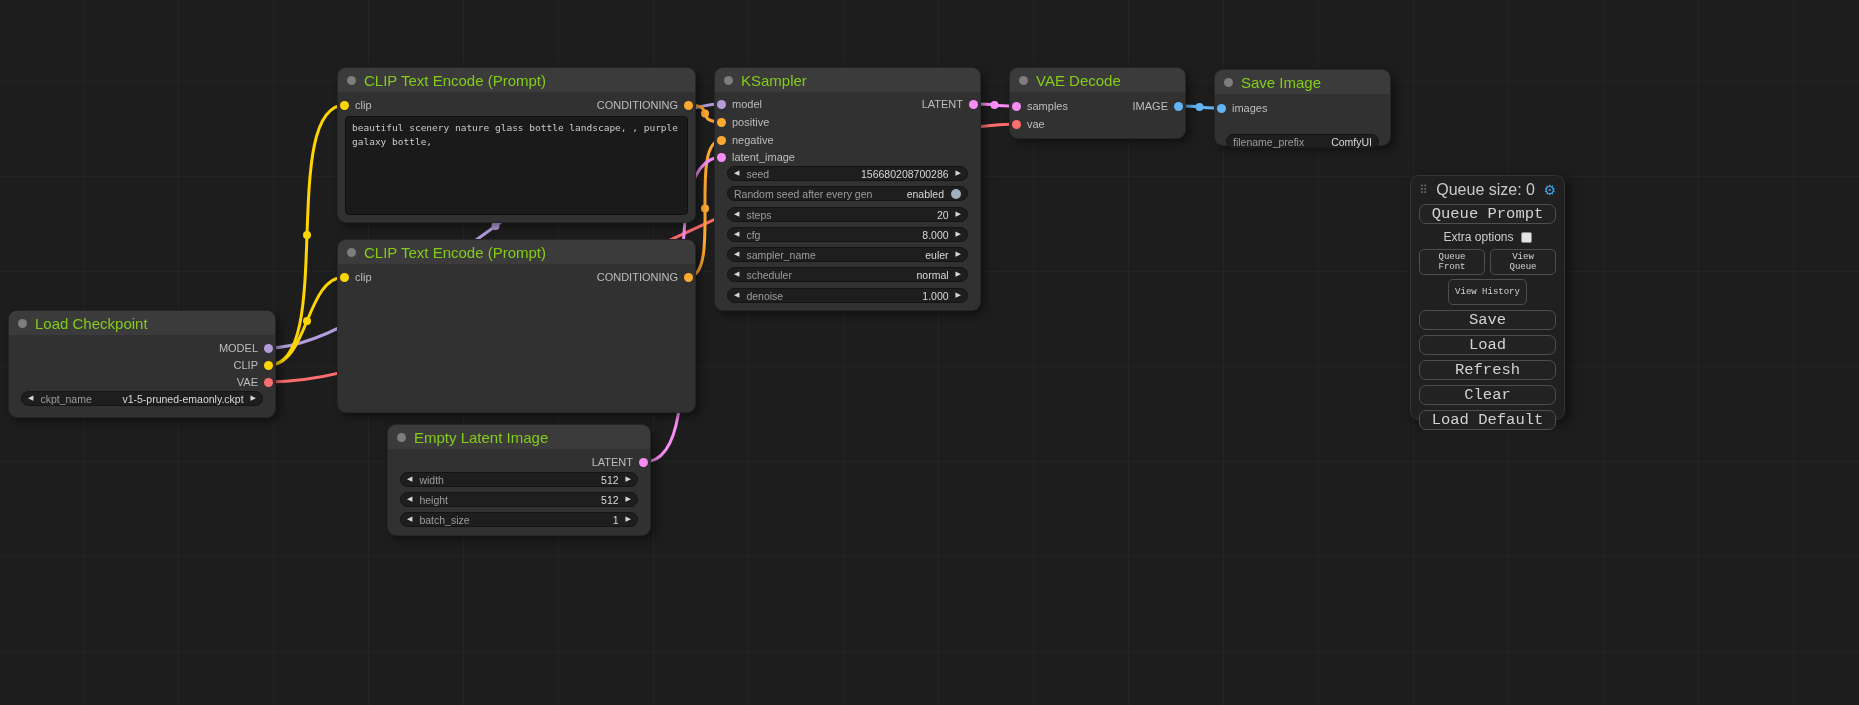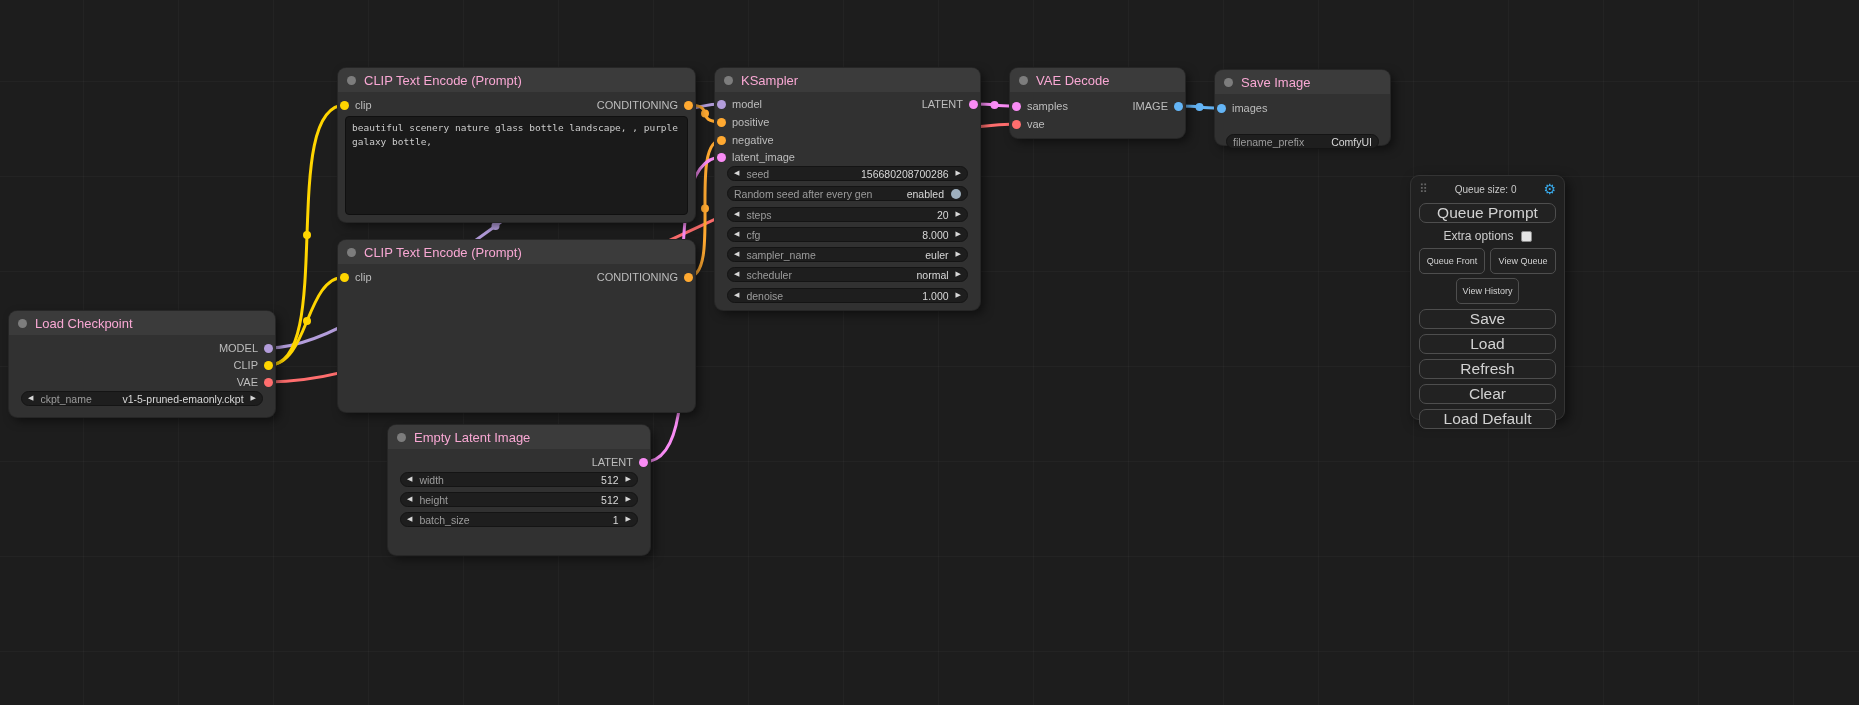--- a/index.html
+++ b/index.html
@@ -16,21 +16,21 @@
   }
 
   #wires { position:absolute; left:0; top:0; z-index:1; }
   .wire { fill:none; stroke-width:3; stroke-linecap:round; }
 
   .node { position:absolute; z-index:2; background:#313131; border-radius:8px;
     box-shadow:0 0 0 1px #262626, 4px 4px 10px rgba(0,0,0,0.5); }
   .node-header { height:24px; background:#3b3b3b; border-radius:8px 8px 0 0;
     display:flex; align-items:center; gap:8px; padding:0 9px; }
   .collapse-dot { width:9px; height:9px; border-radius:50%; background:#7d7d7d; flex:none; }
-  .node-title { font-size:13px; color:#f9a8d4; white-space:nowrap; }
+  .node-title { font-size:15px; color:#84cc16; white-space:nowrap; }
 
   .slot { position:absolute; height:14px; display:flex; align-items:center; gap:6px;
     font-size:11px; color:#bdbdbd; white-space:nowrap; }
   .slot.in { left:2px; }
   .slot.out { right:2px; }
   .slot-dot { width:9px; height:9px; border-radius:50%; flex:none; }
 
   .widget { position:absolute; left:12px; right:12px; height:15px; background:#1e1e1e;
     border:1px solid #141414; border-radius:8px; display:flex; align-items:center;
     gap:7px; padding:0 6px; font-size:10.5px; }
@@ -44,26 +44,26 @@
     font-family:"DejaVu Sans Mono", monospace; font-size:9.5px; line-height:1.45;
     padding:4px 6px; resize:none; outline:none; overflow:hidden; }
 
   .icon-font { font-family:"DejaVu Sans", sans-serif; }
 
   .menu { position:absolute; z-index:3; background:#202020; border:1px solid #343434;
     border-radius:9px; box-shadow:4px 4px 12px rgba(0,0,0,0.5);
     padding:5px 8px; display:flex; flex-direction:column; }
   .menu-header { display:flex; align-items:center; height:17px; margin-bottom:3px; }
   .drag-handle { color:#666; font-size:12px; flex:none; cursor:grab; }
-  .queue-size { flex:1; text-align:center; color:#c9c9c9; font-size:10px; }
+  .queue-size { flex:1; text-align:center; color:#c9c9c9; font-size:16px; }
   .gear-icon { font-size:14px; flex:none; cursor:pointer; }
 
   .btn { display:flex; align-items:center; justify-content:center;
     background:#222; border:1px solid #4e4e4e; color:#d2d2d2;
-    font-family:Liberation Sans, sans-serif; cursor:pointer; }
+    font-family:Liberation Mono, monospace; cursor:pointer; }
   .btn-big { height:21px; border-radius:7px; font-size:15.5px; margin:2.5px 0; }
   .btn-small { height:26px; border-radius:5px; font-size:9px; padding:0 6px; }
   .extra-row { display:flex; align-items:center; justify-content:center; gap:7px;
     margin:4px 0 3px; font-size:12px; color:#cdcdcd; }
   .checkbox { width:11px; height:11px; border-radius:2px; background:#e4e4e4;
     border:1px solid #8a8a8a; cursor:pointer; flex:none; }
   .small-row { display:flex; gap:5px; margin:2px 0; }
   .small-row.center { justify-content:center; }
   .flex1 { flex:1; }
   .gap-top { }
@@ -151,21 +151,21 @@
     <div class="slot in" style="top:30px">
       <span class="slot-dot" style="background: rgb(255, 213, 0);"></span>
       <span>clip</span>
     </div>
     <div class="slot out" style="top:30px">
       <span>CONDITIONING</span>
       <span class="slot-dot" style="background: rgb(255, 169, 49);"></span>
     </div>
   </div>
 
-  <div class="node" style="left:388px; top:425px; width:262px; height:130px">
+  <div class="node" style="left:388px; top:425px; width:262px; height:110px">
     <div class="node-header">
       <span class="collapse-dot"></span>
       <span class="node-title">Empty Latent Image</span>
     </div>
     <div class="slot out" style="top:30px">
       <span>LATENT</span>
       <span class="slot-dot" style="background: rgb(249, 140, 245);"></span>
     </div>
     <div class="widget" style="top:47px">
       <span class="arrow icon-font">◀</span>

